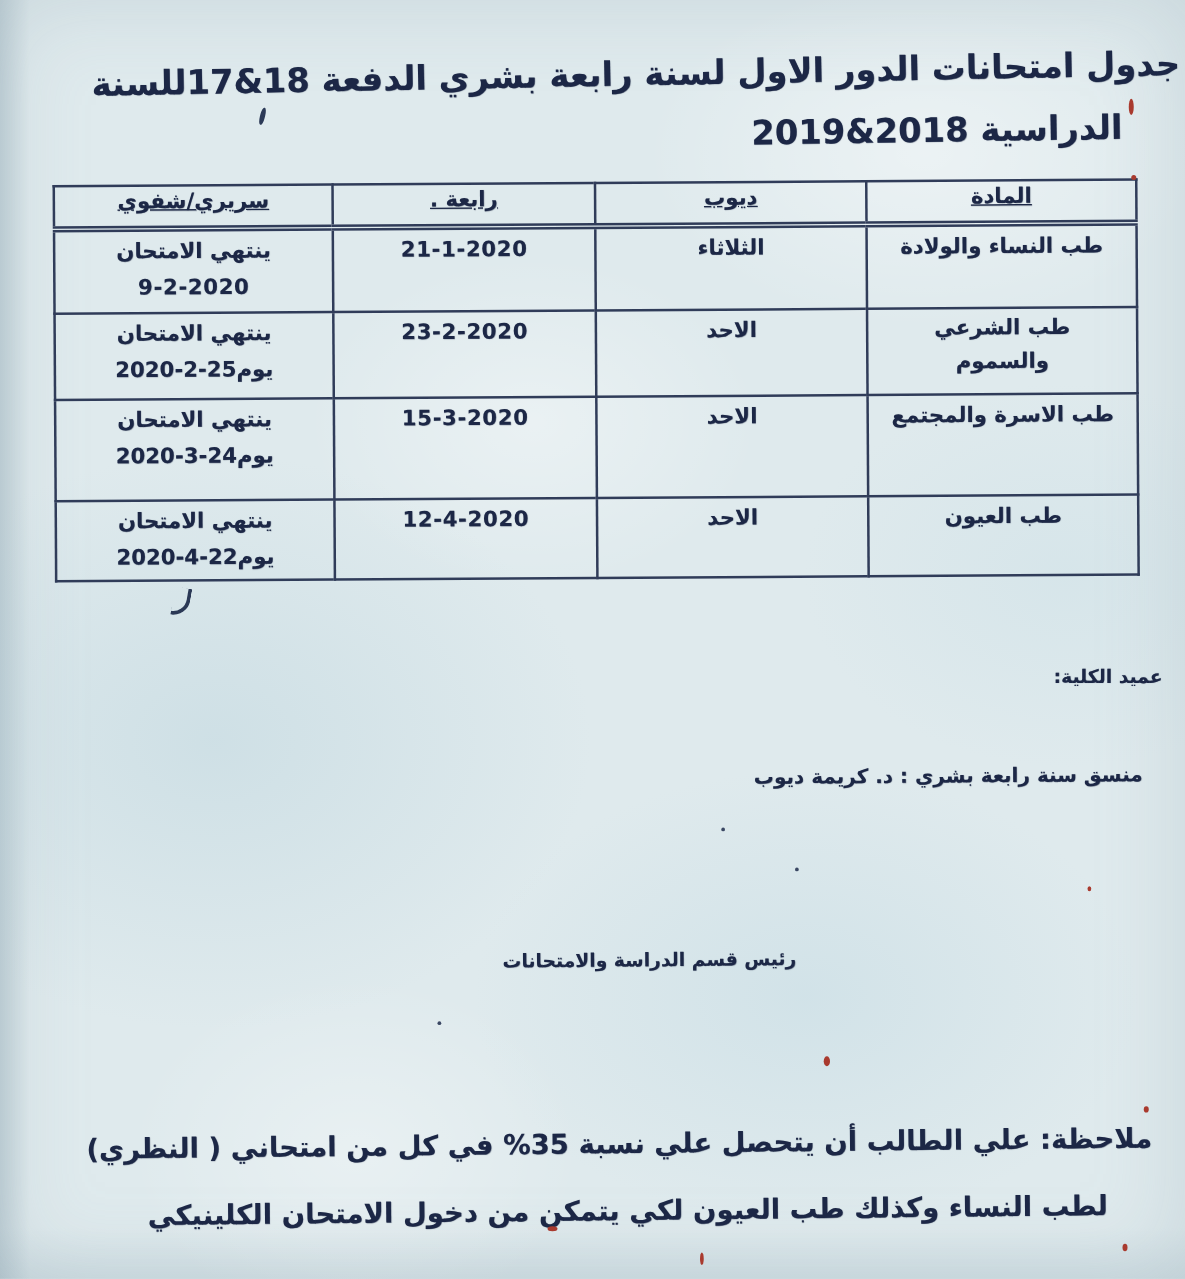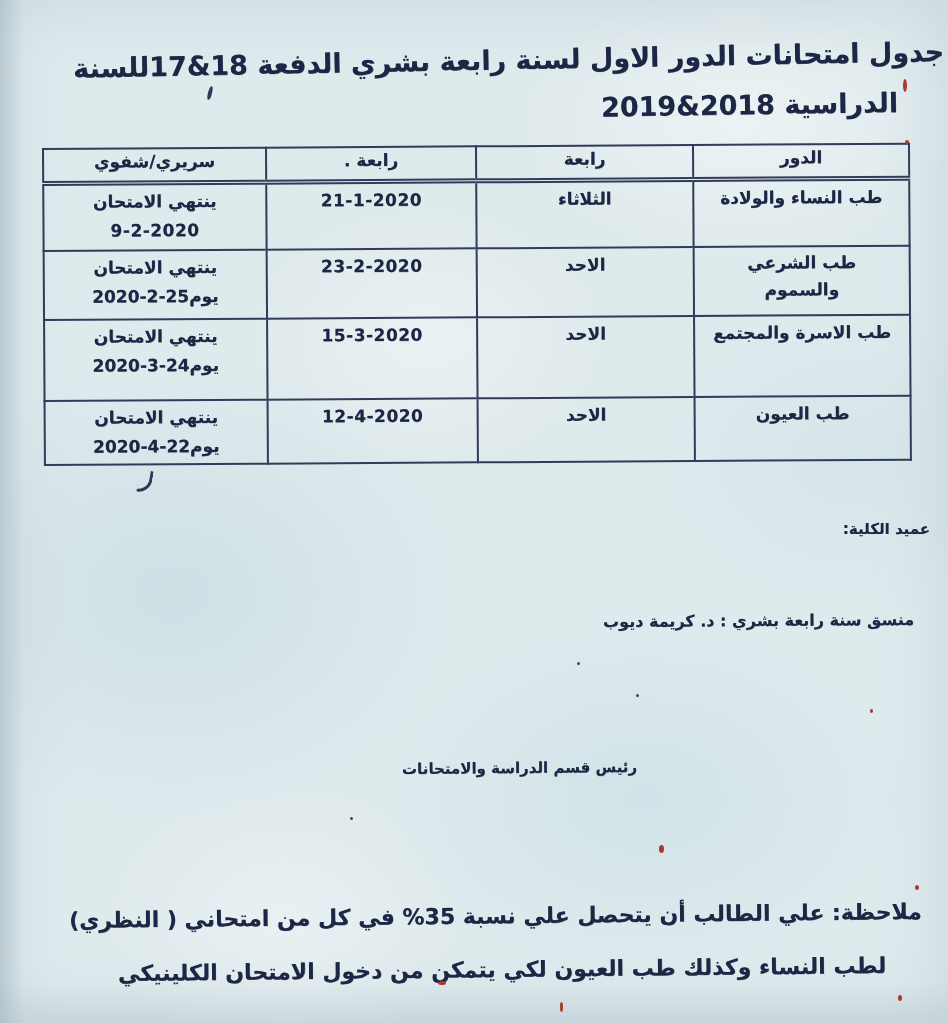--- a/index.html
+++ b/index.html
@@ -32,35 +32,35 @@
     transform:rotate(-0.9deg); transform-origin:right center; white-space:nowrap;
   }
 
   
   .sched-wrap{ left:42px; top:148px; width:866px; transform:rotate(-0.35deg); transform-origin:left top; }
   table.sched{ width:100%; border-collapse:collapse; table-layout:fixed; direction:rtl; }
   table.sched th, table.sched td{
     border:2px solid #303c59; vertical-align:top; text-align:center;
     font-weight:700; font-size:17px; padding:2px 4px 0 4px; overflow:hidden;
   }
-  table.sched th{ height:29px; border-bottom:5px double #303c59; }
+  table.sched th{ height:29px; border-bottom:5px double #303c59;text-decoration:underline; }
   .col-subject{ width:216px; }
   .col-day{ width:217px; }
   .col-theory{ width:210px; }
   .col-clinical{ width:223px; }
   tr.r1 td{ height:62px; }
   tr.r2 td{ height:65px; }
   tr.r3 td{ height:77px; }
   tr.r4 td{ height:60px; }
   .cell-line{ line-height:29px; white-space:nowrap; }
   .cell-wrapline{ line-height:27px; }
   td .date{ letter-spacing:0.5px; }
 
   
-  .sig-dean{ top:520px; right:18px; font-size:15px; font-weight:700; direction:rtl; white-space:nowrap; }
+  .sig-dean{ top:532px; right:18px; font-size:15px; font-weight:700; direction:rtl; white-space:nowrap; }
   .sig-coord{ top:611px; right:34px; font-size:16px; font-weight:700; direction:rtl; white-space:nowrap; transform:rotate(-0.4deg); }
   .sig-exams{ top:759px; left:402px; font-size:15px; font-weight:700; direction:rtl; white-space:nowrap; transform:rotate(-0.5deg); }
 
   
   .note-line1{
     top:899px; right:26px; font-size:22px; font-weight:700; direction:rtl;
     transform:rotate(-0.6deg); transform-origin:right center; white-space:nowrap;
   }
   .note-line2{
     top:953px; right:62px; font-size:22px; font-weight:700; direction:rtl;
@@ -96,22 +96,22 @@
 <div class="abs sched-wrap">
   <table class="sched ink">
     <colgroup>
       <col class="col-subject">
         <col class="col-day">
         <col class="col-theory">
         <col class="col-clinical">
     </colgroup>
     <thead>
       <tr>
-        <th>الدور</th>
-        <th>رابعة</th>
+        <th>المادة</th>
+        <th>ديوب</th>
         <th>رابعة .</th>
         <th>سريري/شفوي</th>
       </tr>
     </thead>
     <tbody>
       <tr class="r1">
         <td>
             <div class="cell-line">طب النساء والولادة</div>
           </td>
         <td>

